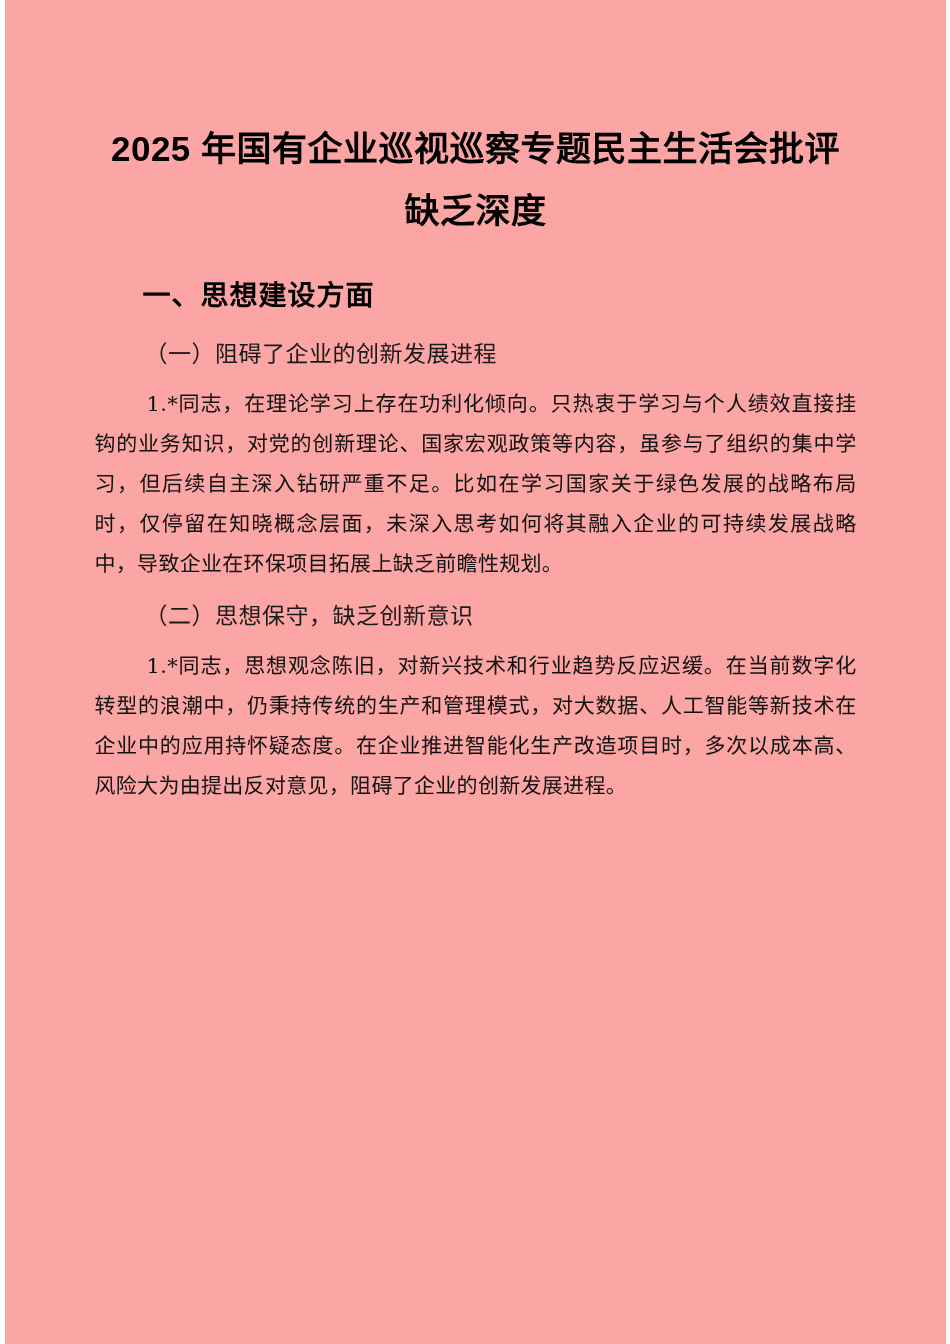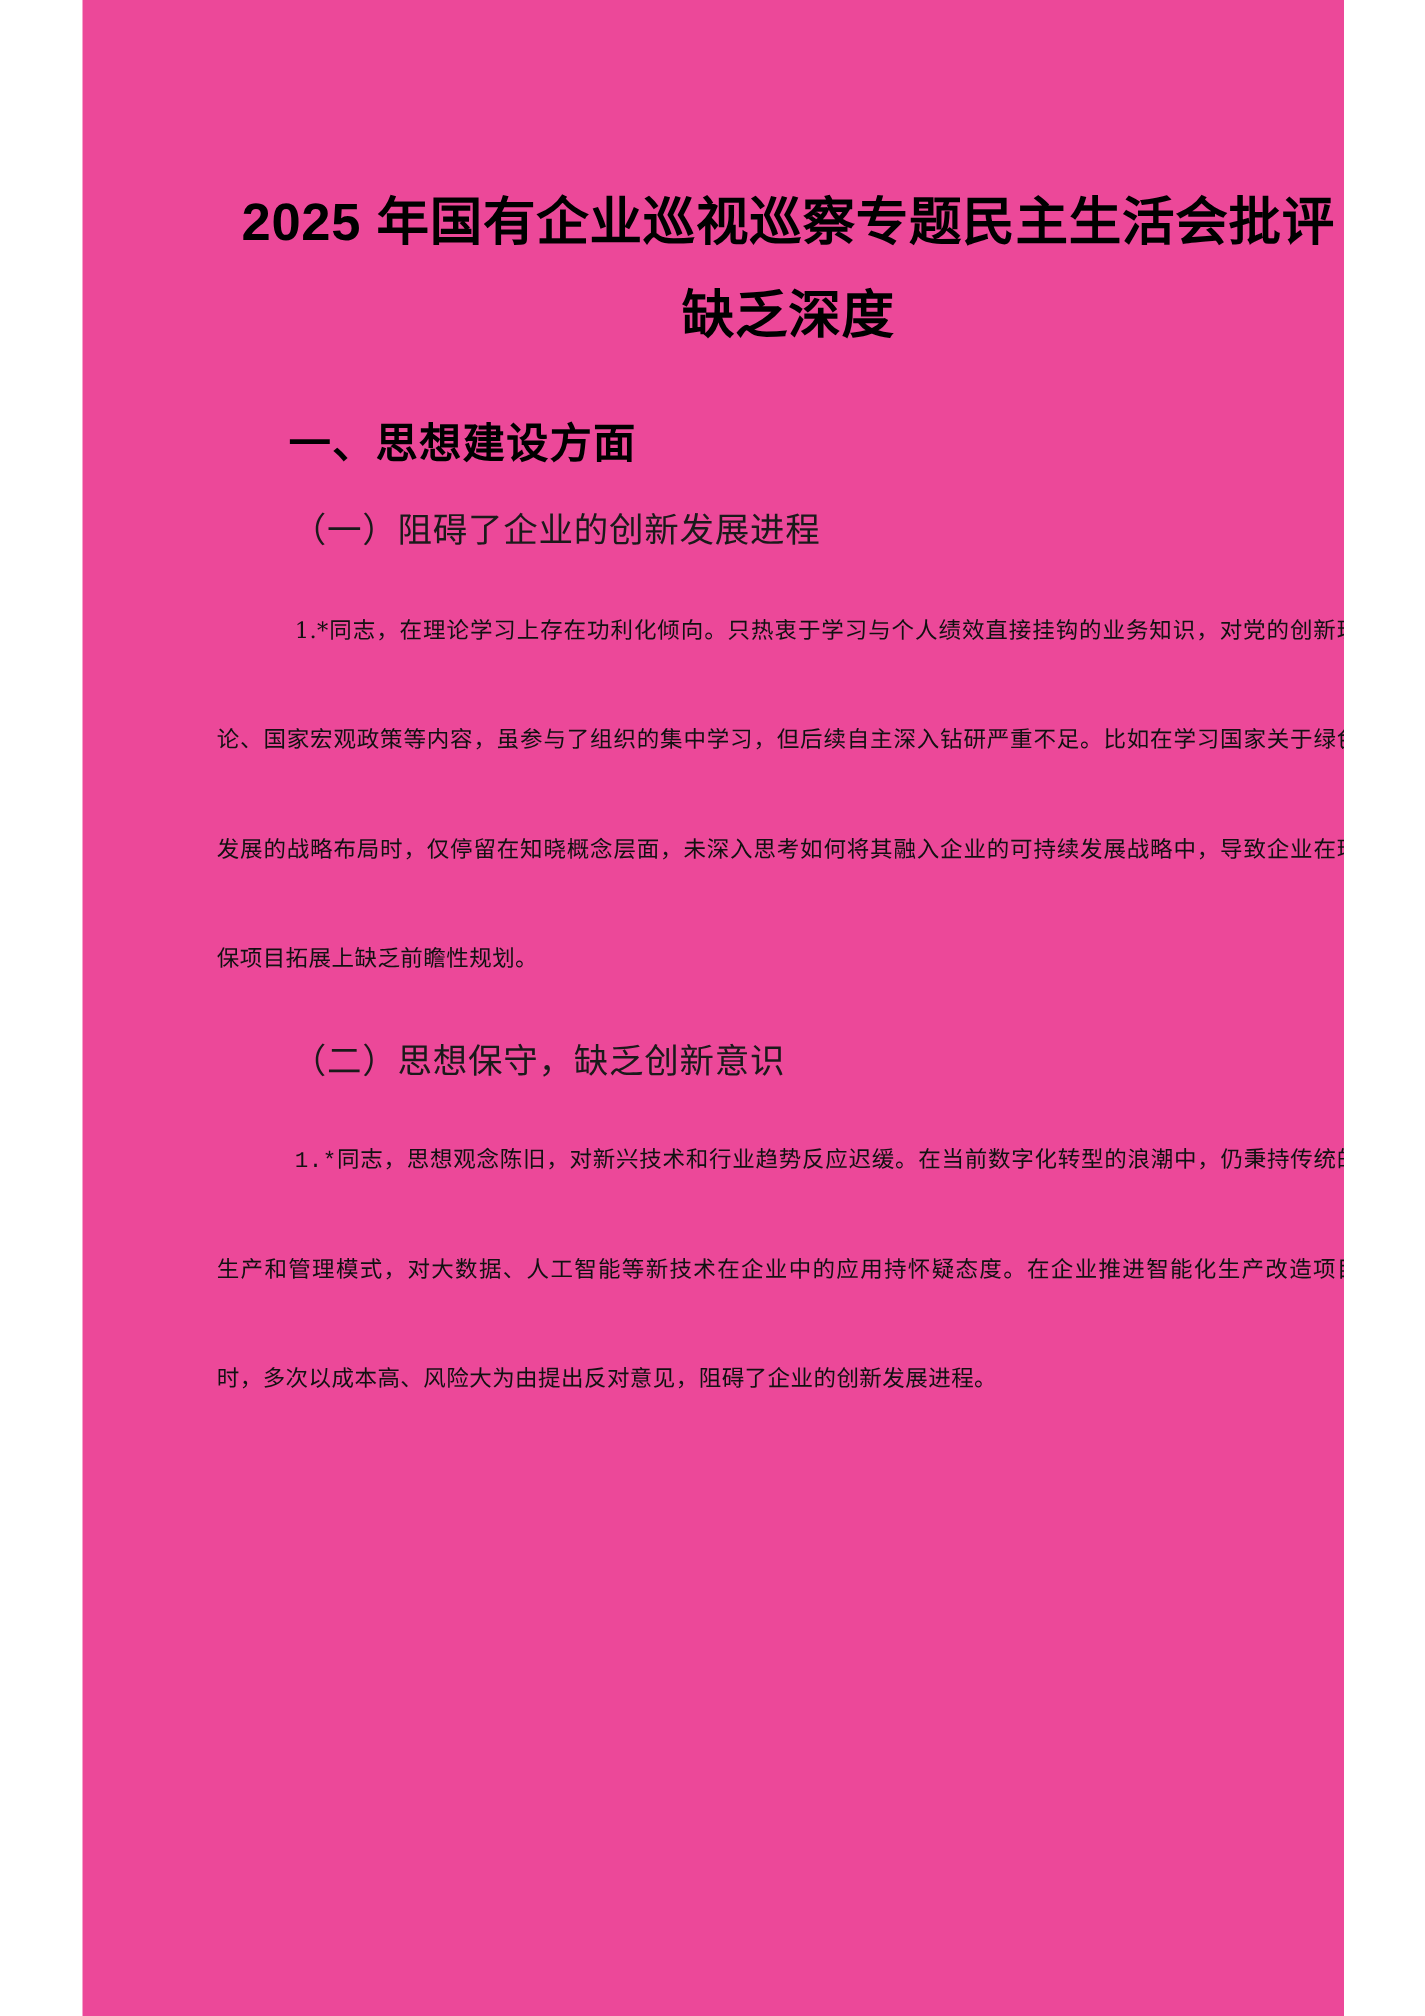--- a/index.html
+++ b/index.html
@@ -4,23 +4,23 @@
 <title>2025年国有企业巡视巡察专题民主生活会批评意见清单</title>
 <style>
   html, body {
     margin: 0;
     padding: 0;
     background: #ffffff;
   }
 
   .page {
     position: relative;
-    width: 841px;
+    width: 941px;
     height: 1344px;
-    background: #ec4899;
+    background: #fca5a5;
     margin: 0 auto;
     overflow: hidden;
     box-sizing: border-box;
     padding: 0;
   }
 
   .doc-body {
     position: absolute;
     left: 90px;
     top: 0;
@@ -66,33 +66,32 @@
     color: #1a1a1a;
     letter-spacing: 0.5px;
   }
 
   
   .para {
     margin: 0;
     padding-top: 4px;
     text-indent: 52px;
     font-family: "DejaVu Serif", "Liberation Serif", serif;
-    font-size: 15px;
+    font-size: 21px;
     font-weight: 400;
-    line-height: 73px;
+    line-height: 40px;
     color: #111111;
     text-align: justify;
     text-justify: inter-character;
     word-break: break-all;
     letter-spacing: 0.3px;
   }
 
   .para:last-child {
     padding-bottom: 40px;
-    font-family: Liberation Mono, monospace;
   }
 </style>
 </head>
 <body>
 
 <div class="page">
   <div class="doc-body">
 
     <h1 class="doc-title">
       <span>2025 年国有企业巡视巡察专题民主生活会批评</span><br>

